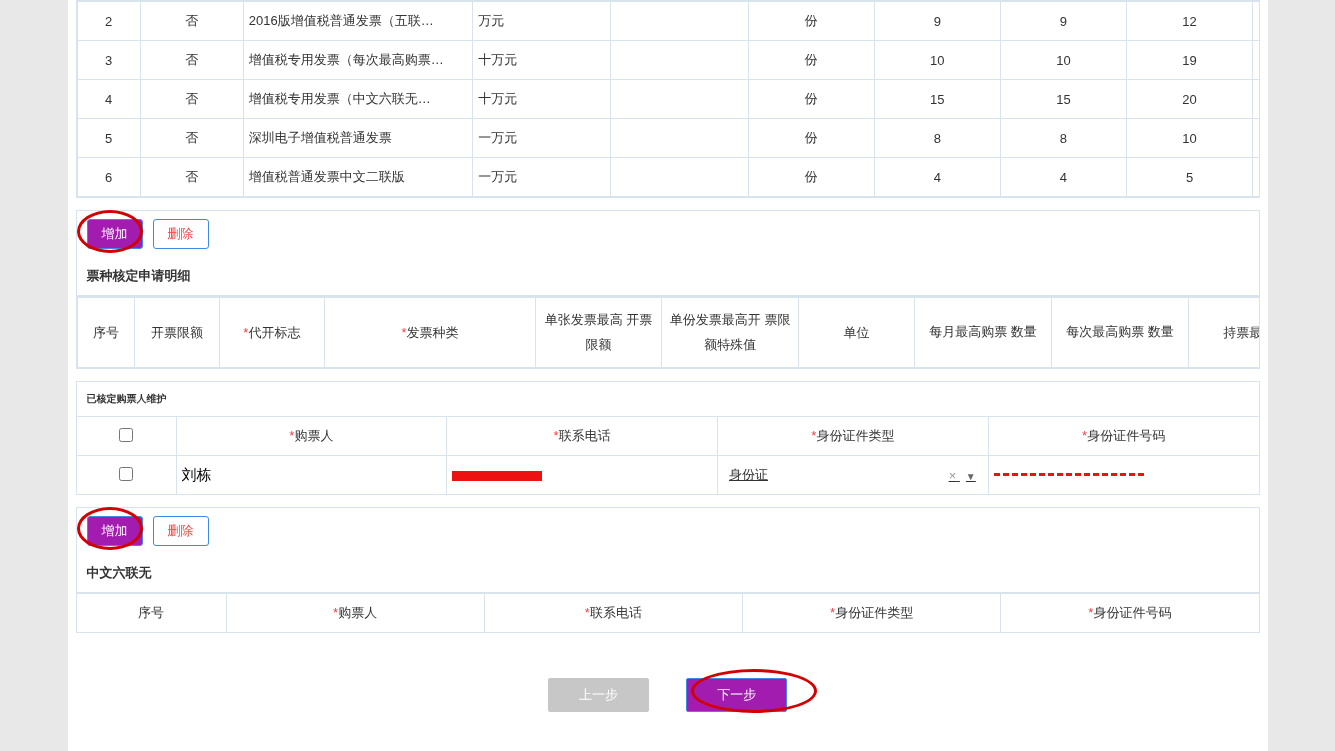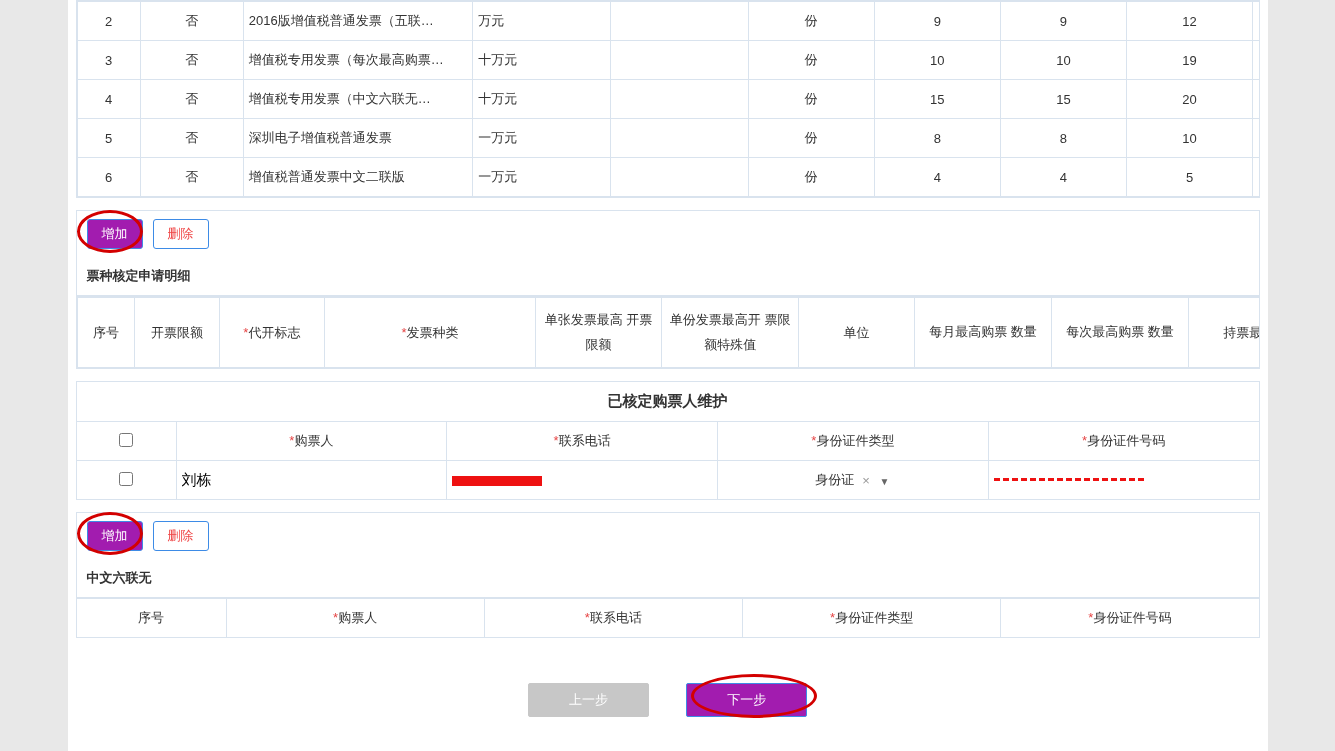--- a/index.html
+++ b/index.html
@@ -77,38 +77,38 @@
       border-top:none;
       padding: 10px;
       font-size: 13px;
       font-weight: bold;
     }
     .section-title-standalone {
       border: 1px solid #d9e3ee;
       border-bottom:none;
       margin-top:12px;
       padding: 10px;
-      font-size:15px;
+      font-size:10px;
       font-weight:bold;
-      text-align:center;
     }
     .req { color: #e64545; }
     .left { text-align:left; padding-left:5px; }
     input.cell-input {
       border: none;
       width: 100%;
       font-size: 15px;
       background: transparent;
       text-align: left;
     }
     .select-cell {
       display:flex;
       align-items:center;
-      justify-content:center;
+      justify-content:space-between;
       padding:0 6px;
+      text-decoration:underline;
     }
     .select-clear { color:#999; margin-left:8px; cursor:pointer; font-size:13px; }
     .select-arrow { color:#666; margin-left:6px; font-size:10px; cursor:pointer; }
     .redbar {
       display:inline-block;
       background:#e11;
       height:10px;
       width:90px;
       vertical-align:middle;
     }
@@ -116,21 +116,21 @@
       display:inline-block;
       height:6px;
       width:150px;
       border-top:3px dashed #e11;
       vertical-align:middle;
     }
     .footer {
       text-align:center;
       padding-top: 45px;
     }
-    .footer .btn { min-width: 96px; padding:6px 40px; border-radius:2px; }
+    .footer .btn { min-width: 96px; padding:6px 30px; border-radius:2px; }
     .footer-gap { display:inline-block; width:30px; }
     .ellipse-mark {
       position:absolute;
       border:3px solid #d30000;
       border-radius:50%;
       pointer-events:none;
     }
     .rel { position:relative; }
     .checkbox {
       width:14px; height:14px;

